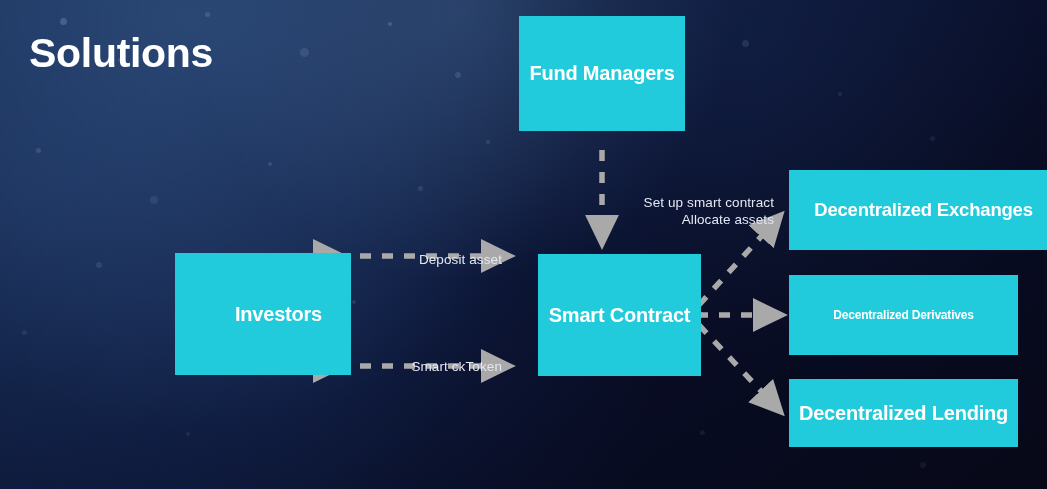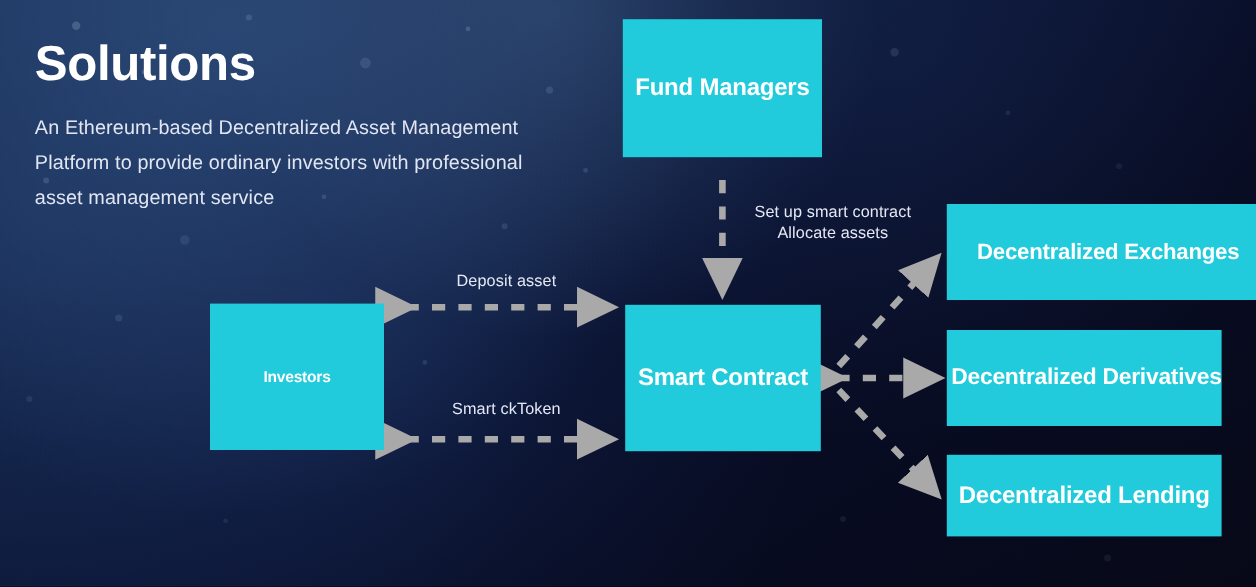--- a/index.html
+++ b/index.html
@@ -56,42 +56,43 @@
     color: #ffffff;
     font-weight: bold;
     display: flex;
     align-items: center;
     justify-content: center;
     text-align: center;
     line-height: 1.22;
     letter-spacing: -0.2px;
   }
   #node-fund      { left: 519px; top: 16px;  width: 166px; height: 115px; font-size: 20px; }
-  #node-smart     { left: 521px; top: 254px; width: 163px; height: 122px; font-size: 20px; }
-  #node-investors { left: 175px; top: 253px; width: 145px; height: 122px; font-size: 13px; }
+  #node-smart     { left: 538px; top: 254px; width: 163px; height: 122px; font-size: 20px; }
+  #node-investors { left: 175px; top: 253px; width: 145px; height: 122px; font-size: 20px; padding-left: 31px; }
   #node-dex       { left: 789px; top: 170px; width: 269px; height: 80px;  font-size: 18.5px; }
-  #node-deriv     { left: 789px; top: 275px; width: 229px; height: 80px;  font-size: 19px; justify-content: flex-end; }
+  #node-deriv     { left: 789px; top: 275px; width: 229px; height: 80px;  font-size: 12px; }
   #node-lending   { left: 789px; top: 379px; width: 229px; height: 68px;  font-size: 20px; }
 
   
   #arrows {
     position: absolute;
     left: 0; top: 0;
     width: 1047px;
     height: 489px;
     pointer-events: none;
   }
   
   .edge-label {
     position: absolute;
     color: #e4e8f4;
     font-size: 13.5px;
     line-height: 17px;
-    text-align: center;
+    text-align: right;
     letter-spacing: 0.1px;
+    margin-top: 26px;
   }
   #lbl-setup    { left: 614px; top: 168px; width: 160px; }
   #lbl-deposit  { left: 342px; top: 225px; width: 160px; }
   #lbl-return   { left: 342px; top: 275px; width: 160px; }
   #lbl-send     { left: 342px; top: 332px; width: 160px; }
   #lbl-redeem   { left: 342px; top: 383px; width: 160px; }
 </style>
 </head>
 <body>
 
@@ -114,21 +115,20 @@
     <div class="bokeh" style="left:486px; top:140px; width:4px;  height:4px;  opacity:.14"></div>
     <div class="bokeh" style="left:742px; top:40px;  width:7px;  height:7px;  opacity:.12"></div>
     <div class="bokeh" style="left:838px; top:92px;  width:4px;  height:4px;  opacity:.10"></div>
     <div class="bokeh" style="left:930px; top:136px; width:5px;  height:5px;  opacity:.08"></div>
     <div class="bokeh" style="left:700px; top:430px; width:5px;  height:5px;  opacity:.08"></div>
     <div class="bokeh" style="left:186px; top:432px; width:4px;  height:4px;  opacity:.09"></div>
     <div class="bokeh" style="left:920px; top:462px; width:6px;  height:6px;  opacity:.07"></div>
   </div>
 
   <div id="title">Solutions</div>
-  <div id="subtitle">An Ethereum-based Decentralized Asset Management Platform to provide ordinary investors with professional asset management service</div>
 
   <svg id="arrows" viewBox="0 0 1047 489" width="1047" height="489">
     <defs>
       <marker id="ah" markerWidth="7" markerHeight="7" refX="4.6" refY="3.5" orient="auto" markerUnits="strokeWidth">
         <path d="M0,0.4 L6.4,3.5 L0,6.6 Z" fill="#a9a9a9"></path>
       </marker>
     </defs>
 
     <line x1="602" y1="150" x2="602" y2="240" stroke="#a9a9a9" stroke-width="5.5" stroke-dasharray="11 11" marker-end="url(#ah)"></line>
 

